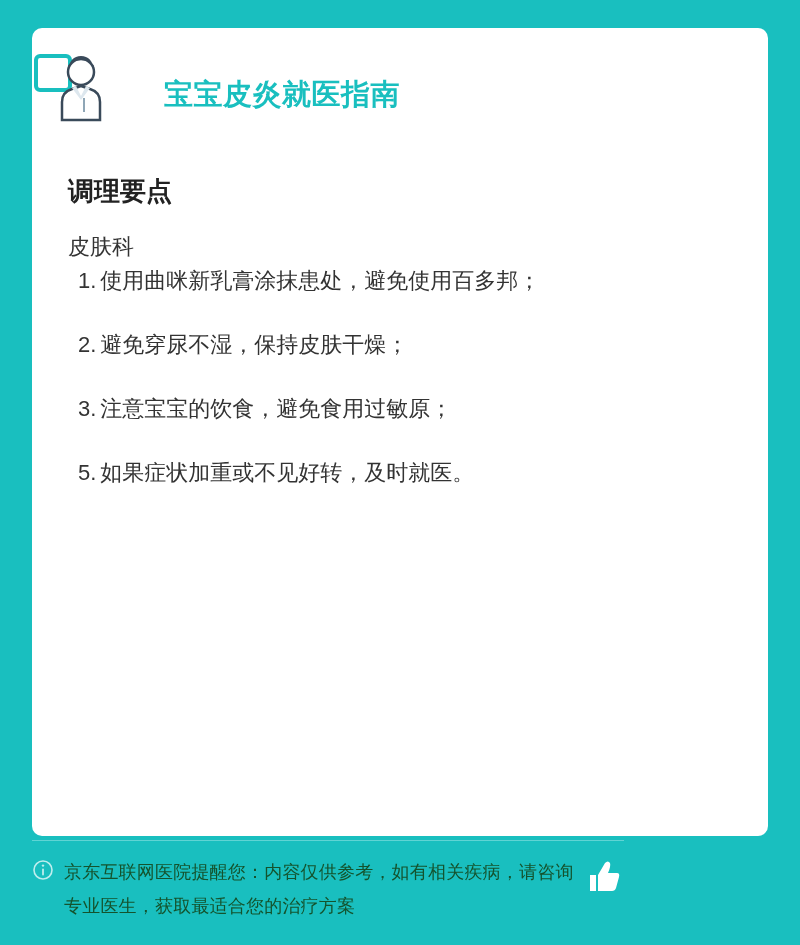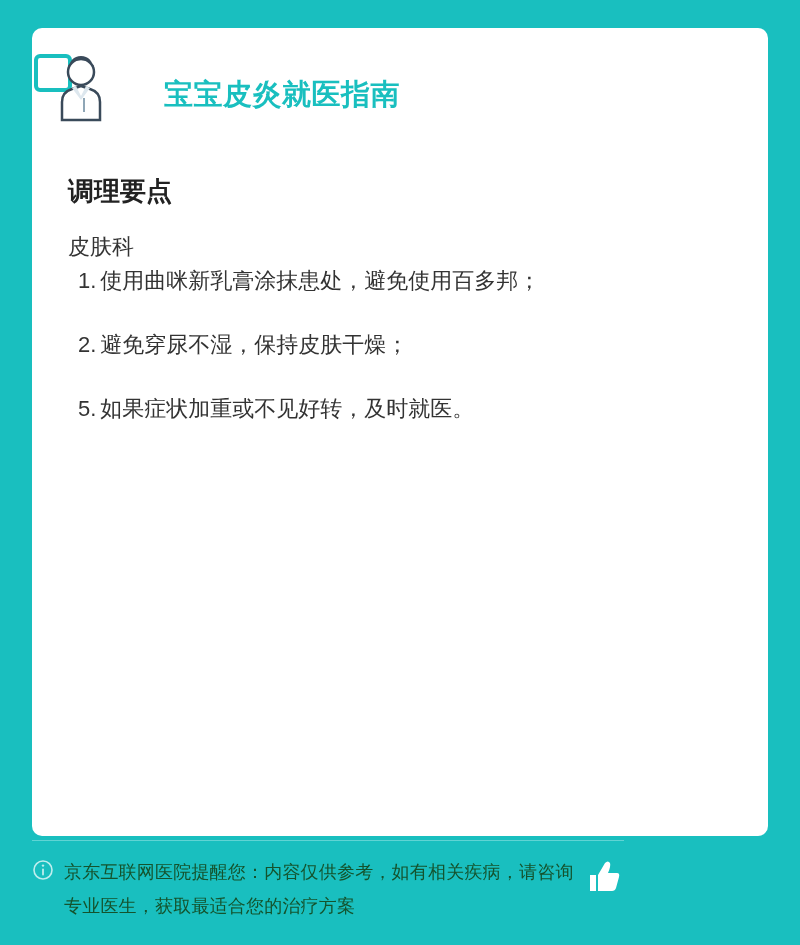--- a/index.html
+++ b/index.html
@@ -147,20 +147,23 @@
     <p class="plain-text">皮肤科</p>
 
     <ul class="steps">
       <li class="step">
         <span class="num">1.</span><span>使用曲咪新乳膏涂抹患处，避免使用百多邦；</span>
       </li>
       <li class="step">
         <span class="num">2.</span><span>避免穿尿不湿，保持皮肤干燥；</span>
       </li>
       <li class="step">
+        <span class="num">3.</span><span>注意宝宝的饮食，避免食用过敏原；</span>
+      </li>
+      <li class="step">
         <span class="num">5.</span><span>如果症状加重或不见好转，及时就医。</span>
       </li>
     </ul>
 
   </div>
 
   <div class="footer">
     <span class="footer-icon">
       <svg width="22" height="22" viewBox="0 0 22 22" xmlns="http://www.w3.org/2000/svg">
         <circle cx="11" cy="11" r="9" fill="none" stroke="#bfeeee" stroke-width="1.6"></circle>

